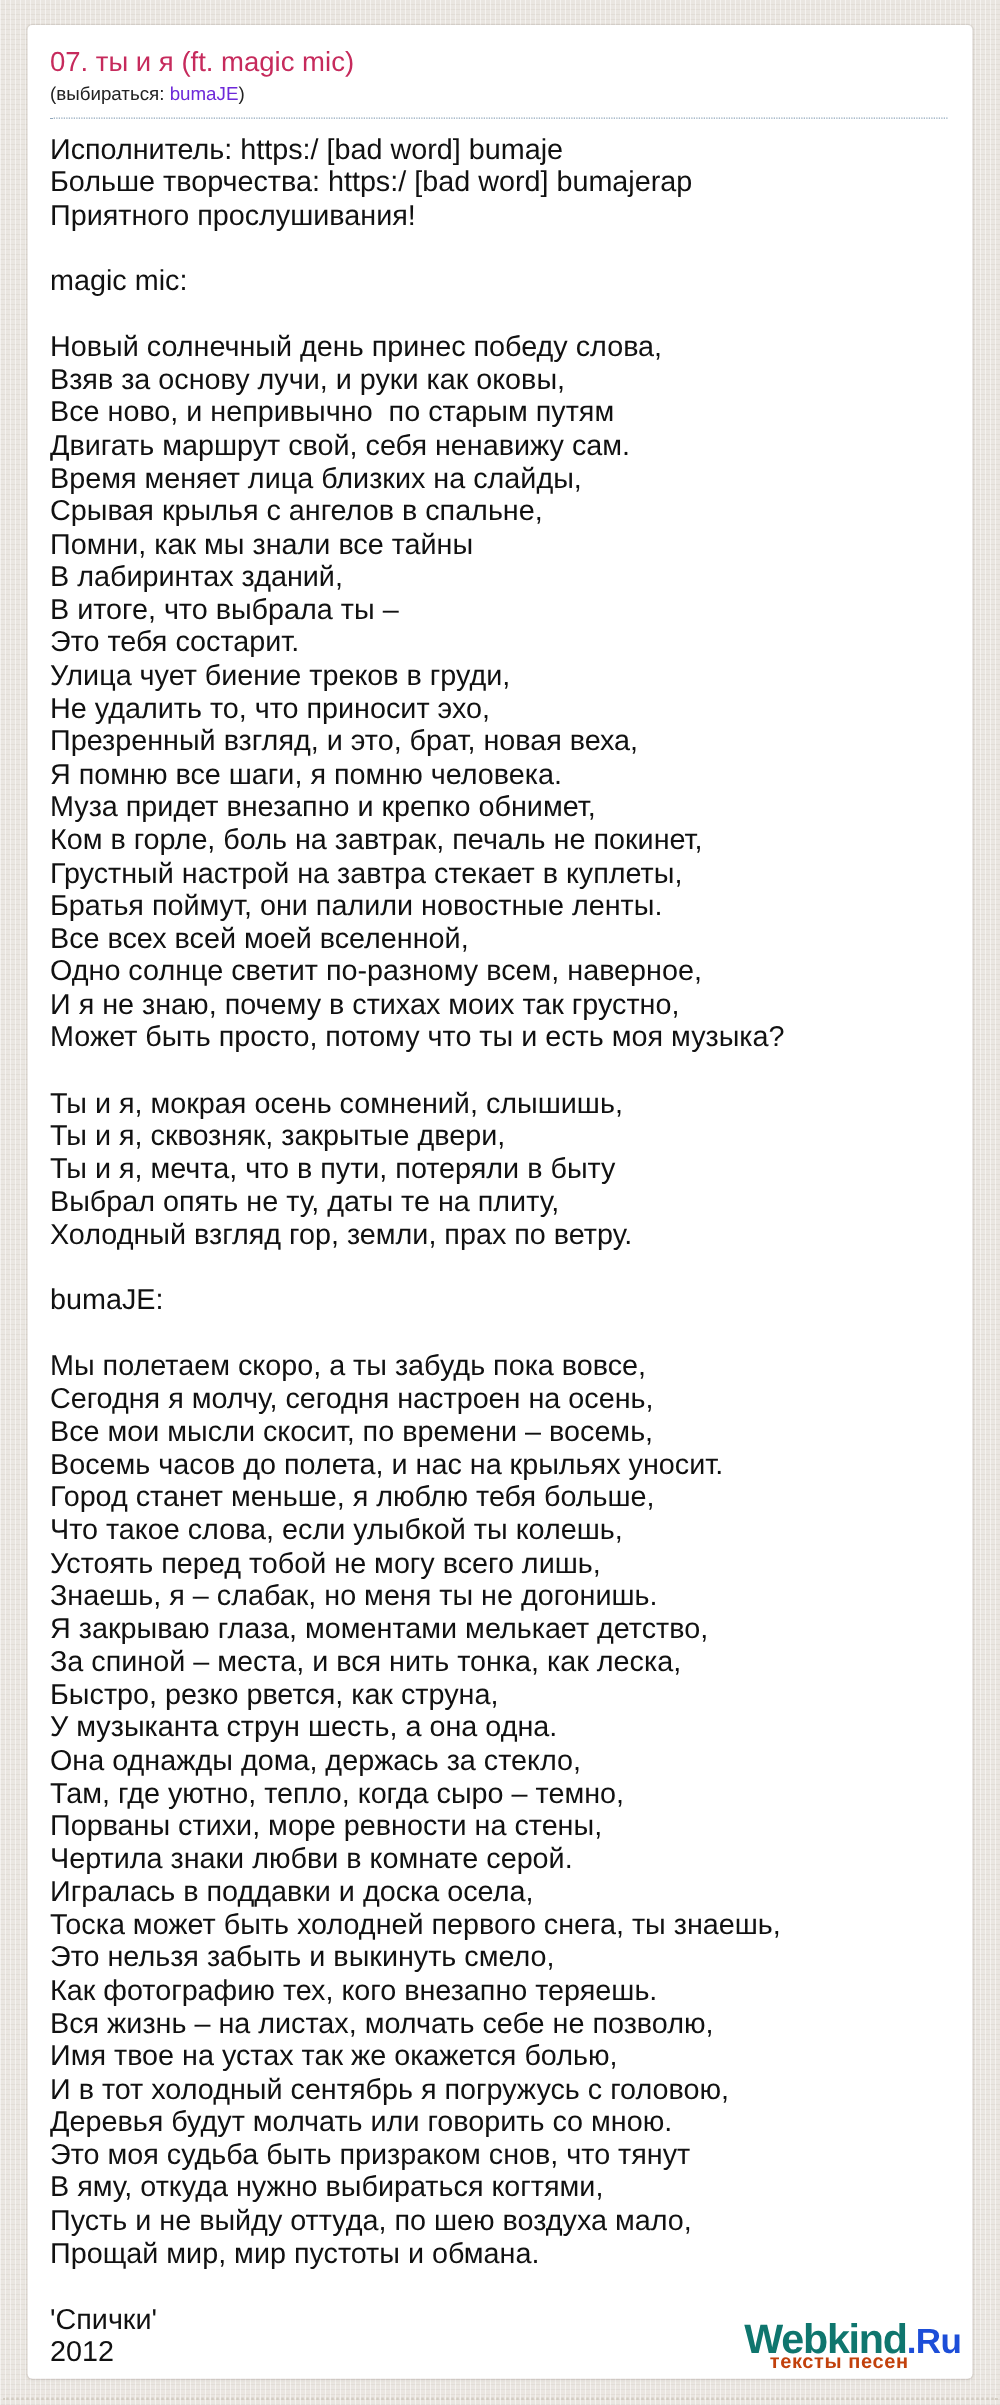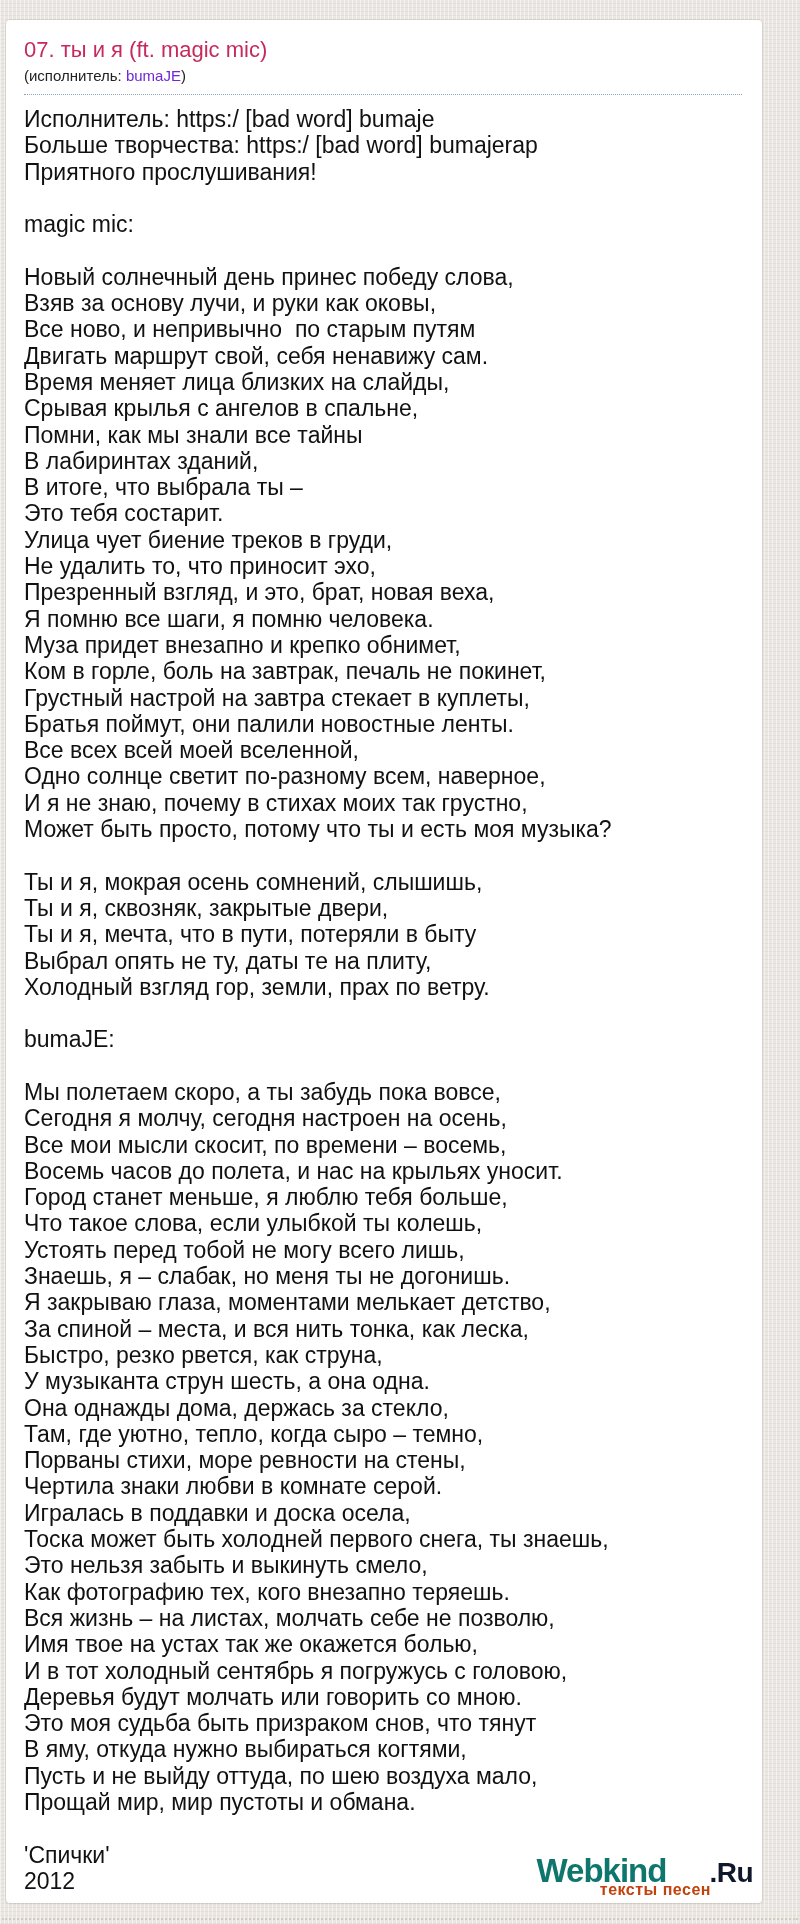--- a/index.html
+++ b/index.html
@@ -10,21 +10,21 @@
     position: relative;
     overflow: hidden;
     font-family: "Liberation Sans", sans-serif;
     background-color: #eae6e1;
     background-image:
       repeating-linear-gradient(90deg, rgba(255,255,255,0.5) 0 1px, transparent 1px 4px),
       repeating-linear-gradient(0deg, rgba(190,182,170,0.18) 0 1px, transparent 1px 4px);
   }
   .card {
     position: absolute;
-    left: 6px;
+    left: 22px;
     top: 20px;
     width: 756px;
     height: 1883px;
     background: #ffffff;
     border-radius: 4px;
     box-shadow: 0 0 0 1px rgba(120,110,100,0.10), 0 1px 3px rgba(120,110,100,0.12);
   }
   .page-title {
     margin: 0;
     padding: 16px 20px 0 18px;
@@ -66,22 +66,21 @@
   .logo-web {
     font-size: 33px;
     font-weight: bold;
     letter-spacing: -1px;
     color: #0f766e;
   }
   .logo-ru {
     font-size: 28px;
     font-weight: bold;
     letter-spacing: -0.5px;
-    color: #0f172a;
-    padding-left: 43px;
+    color: #1d4ed8;
   }
   .logo-tagline {
     margin-top: -5px;
     padding-right: 42px;
     font-size: 16px;
     font-weight: bold;
     letter-spacing: 0.5px;
     color: #c2410c;
   }
   .bottom-strip {
@@ -93,21 +92,21 @@
     border-bottom: 2px dotted #d2ccc2;
   }
 </style>
 </head>
 <body>
 
 <div class="card">
 
   <h1 class="page-title">07. ты и я (ft. magic mic)</h1>
 
-  <div class="subtitle-wrap"><span>(исполнитель: </span><a class="artist-link">bumaJE</a><span>)</span></div>
+  <div class="subtitle-wrap"><span>(выбираться: </span><a class="artist-link">bumaJE</a><span>)</span></div>
 
   <div class="lyrics"><div class="line">Исполнитель: https:/ [bad word] bumaje</div><div class="line">Больше творчества: https:/ [bad word] bumajerap</div><div class="line">Приятного прослушивания!</div><div class="line"></div><div class="line">magic mic:</div><div class="line"></div><div class="line">Новый солнечный день принес победу слова,</div><div class="line">Взяв за основу лучи, и руки как оковы,</div><div class="line">Все ново, и непривычно  по старым путям</div><div class="line">Двигать маршрут свой, себя ненавижу сам.</div><div class="line">Время меняет лица близких на слайды,</div><div class="line">Срывая крылья с ангелов в спальне,</div><div class="line">Помни, как мы знали все тайны</div><div class="line">В лабиринтах зданий,</div><div class="line">В итоге, что выбрала ты –</div><div class="line">Это тебя состарит.</div><div class="line">Улица чует биение треков в груди,</div><div class="line">Не удалить то, что приносит эхо,</div><div class="line">Презренный взгляд, и это, брат, новая веха,</div><div class="line">Я помню все шаги, я помню человека.</div><div class="line">Муза придет внезапно и крепко обнимет,</div><div class="line">Ком в горле, боль на завтрак, печаль не покинет,</div><div class="line">Грустный настрой на завтра стекает в куплеты,</div><div class="line">Братья поймут, они палили новостные ленты.</div><div class="line">Все всех всей моей вселенной,</div><div class="line">Одно солнце светит по-разному всем, наверное,</div><div class="line">И я не знаю, почему в стихах моих так грустно,</div><div class="line">Может быть просто, потому что ты и есть моя музыка?</div><div class="line"></div><div class="line">Ты и я, мокрая осень сомнений, слышишь,</div><div class="line">Ты и я, сквозняк, закрытые двери,</div><div class="line">Ты и я, мечта, что в пути, потеряли в быту</div><div class="line">Выбрал опять не ту, даты те на плиту,</div><div class="line">Холодный взгляд гор, земли, прах по ветру.</div><div class="line"></div><div class="line">bumaJE:</div><div class="line"></div><div class="line">Мы полетаем скоро, а ты забудь пока вовсе,</div><div class="line">Сегодня я молчу, сегодня настроен на осень,</div><div class="line">Все мои мысли скосит, по времени – восемь,</div><div class="line">Восемь часов до полета, и нас на крыльях уносит.</div><div class="line">Город станет меньше, я люблю тебя больше,</div><div class="line">Что такое слова, если улыбкой ты колешь,</div><div class="line">Устоять перед тобой не могу всего лишь,</div><div class="line">Знаешь, я – слабак, но меня ты не догонишь.</div><div class="line">Я закрываю глаза, моментами мелькает детство,</div><div class="line">За спиной – места, и вся нить тонка, как леска,</div><div class="line">Быстро, резко рвется, как струна,</div><div class="line">У музыканта струн шесть, а она одна.</div><div class="line">Она однажды дома, держась за стекло,</div><div class="line">Там, где уютно, тепло, когда сыро – темно,</div><div class="line">Порваны стихи, море ревности на стены,</div><div class="line">Чертила знаки любви в комнате серой.</div><div class="line">Игралась в поддавки и доска осела,</div><div class="line">Тоска может быть холодней первого снега, ты знаешь,</div><div class="line">Это нельзя забыть и выкинуть смело,</div><div class="line">Как фотографию тех, кого внезапно теряешь.</div><div class="line">Вся жизнь – на листах, молчать себе не позволю,</div><div class="line">Имя твое на устах так же окажется болью,</div><div class="line">И в тот холодный сентябрь я погружусь с головою,</div><div class="line">Деревья будут молчать или говорить со мною.</div><div class="line">Это моя судьба быть призраком снов, что тянут</div><div class="line">В яму, откуда нужно выбираться когтями,</div><div class="line">Пусть и не выйду оттуда, по шею воздуха мало,</div><div class="line">Прощай мир, мир пустоты и обмана.</div><div class="line"></div><div class="line">'Спички'</div><div class="line">2012</div></div>
 
   <div class="logo">
     <span class="logo-web">Webkind</span><span class="logo-ru">.Ru</span>
     <div class="logo-tagline">тексты песен</div>
   </div>
 
 </div>
 

